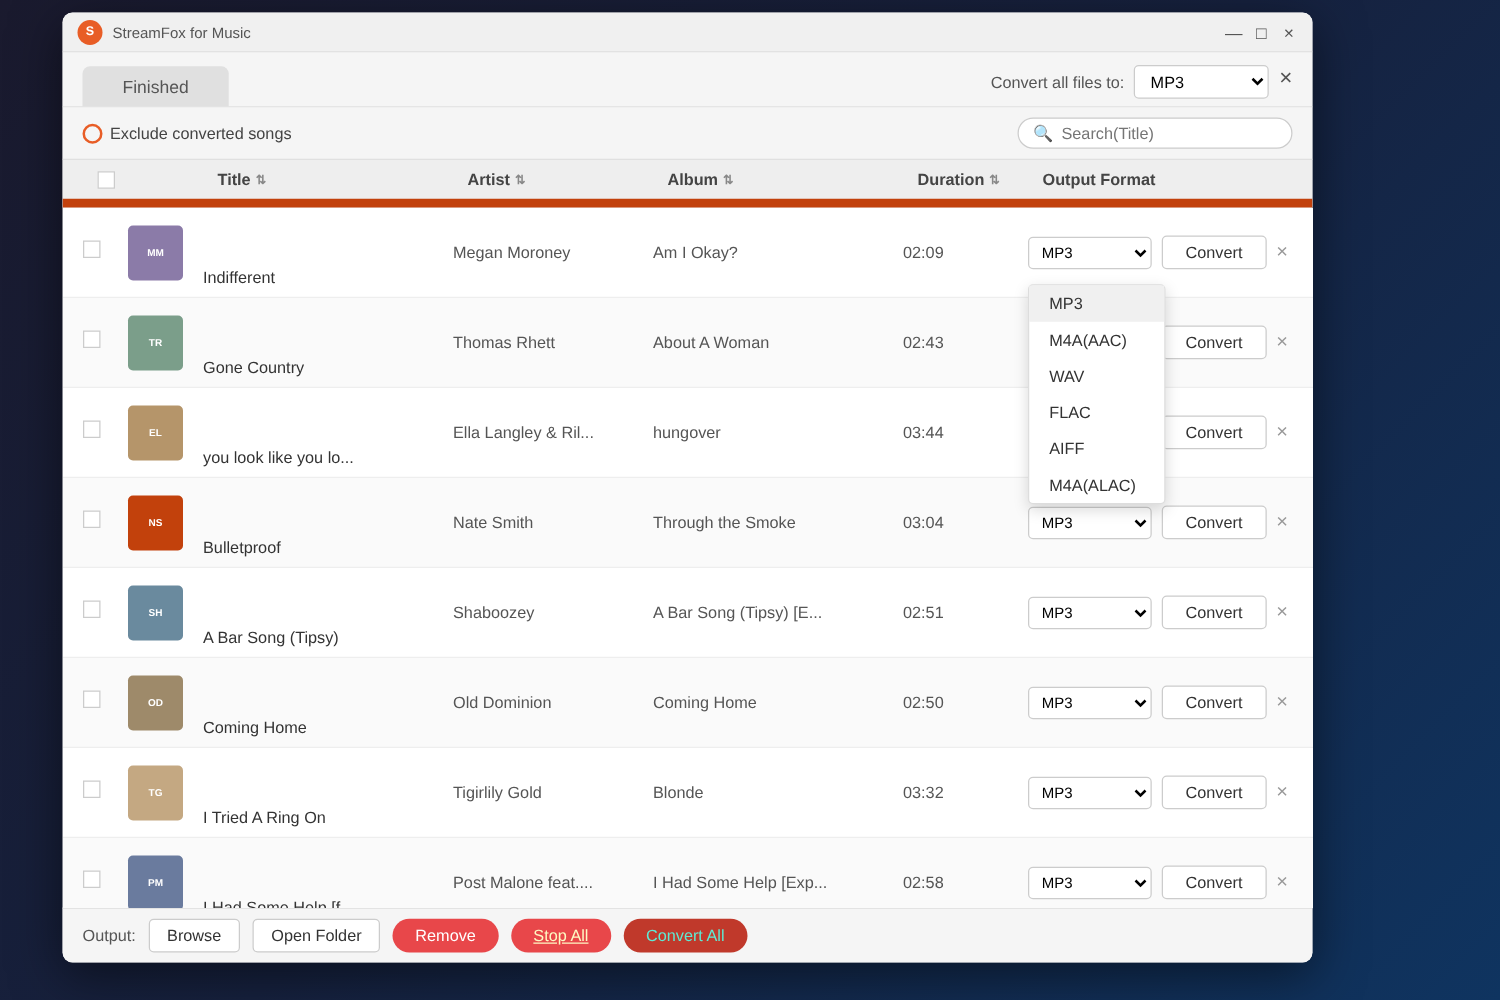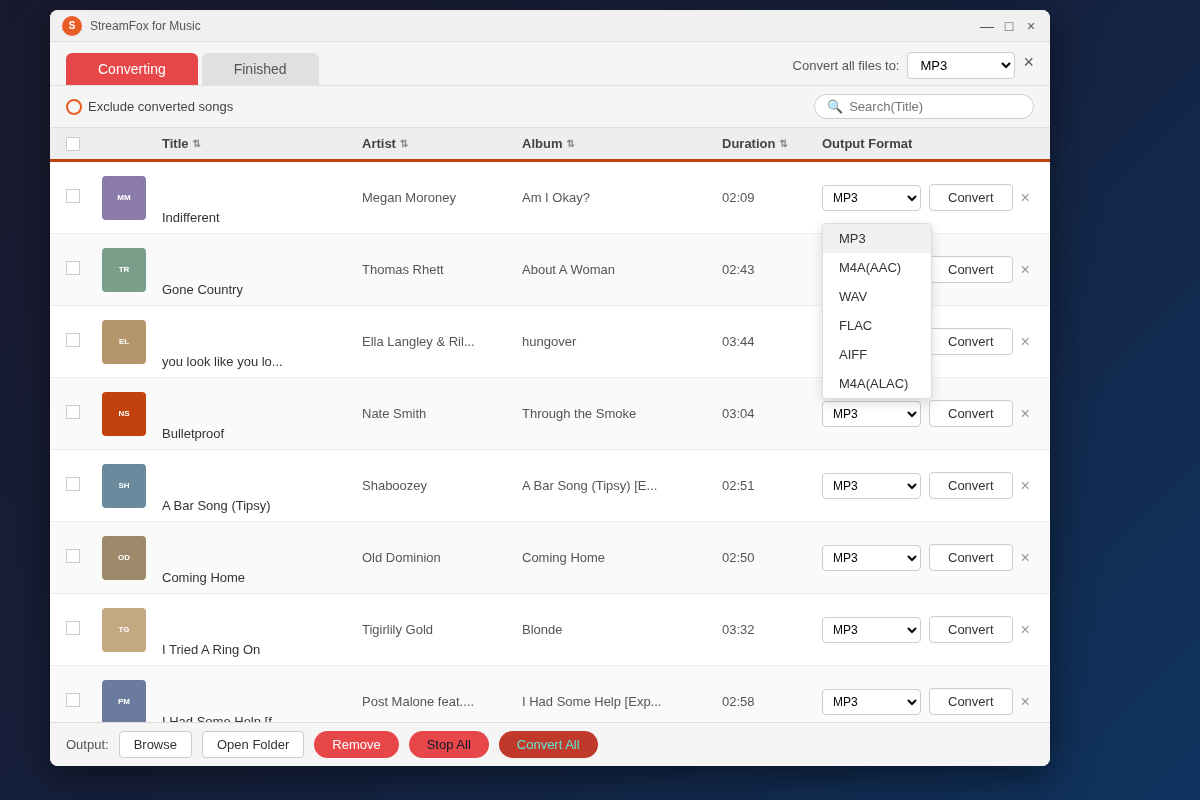--- a/index.html
+++ b/index.html
@@ -173,22 +173,22 @@
       color: #888;
       background: transparent;
       width: 100%;
     }
 
     
     .table-header {
       display: grid;
       grid-template-columns: 36px 60px 200px 160px 200px 100px 1fr;
       background: #eeeeee;
-      padding: 8px 16px;
-      border-bottom: 3px solid #c2410c;
+      padding: 8px 28px;
+      border-bottom: 7px solid #c2410c;
       align-items: center;
     }
     .col-header {
       font-size: 13px;
       font-weight: 600;
       color: #444;
       display: flex;
       align-items: center;
       gap: 4px;
     }
@@ -355,22 +355,23 @@
       font-size: 13px;
       color: white;
       cursor: pointer;
     }
     .stop-all-btn {
       background: #e8474a;
       border: none;
       padding: 6px 18px;
       border-radius: 20px;
       font-size: 13px;
-      color: #0f172a;
-      cursor: pointer;
+      color: #fef9c3;
+      cursor: pointer;
+      text-decoration: underline;
     }
     .convert-all-btn {
       background: #c0392b;
       border: none;
       padding: 6px 18px;
       border-radius: 20px;
       font-size: 13px;
       color: #5eead4;
       cursor: pointer;
       font-weight: 500;
@@ -400,21 +401,20 @@
       <span class="title-text">StreamFox for Music</span>
     </div>
     <div class="title-bar-right">
       <button class="win-btn">—</button>
       <button class="win-btn">□</button>
       <button class="win-btn">×</button>
     </div>
   </div>
 
   <div class="tab-bar">
-    <button class="tab tab-active">Converting</button>
     <button class="tab tab-inactive">Finished</button>
     <div class="convert-all-section">
       <span class="convert-all-label">Convert all files to:</span>
       <select class="format-select-all">
         <option>MP3</option>
         <option>M4A(AAC)</option>
         <option>WAV</option>
         <option>FLAC</option>
         <option>AIFF</option>
         <option>M4A(ALAC)</option>

